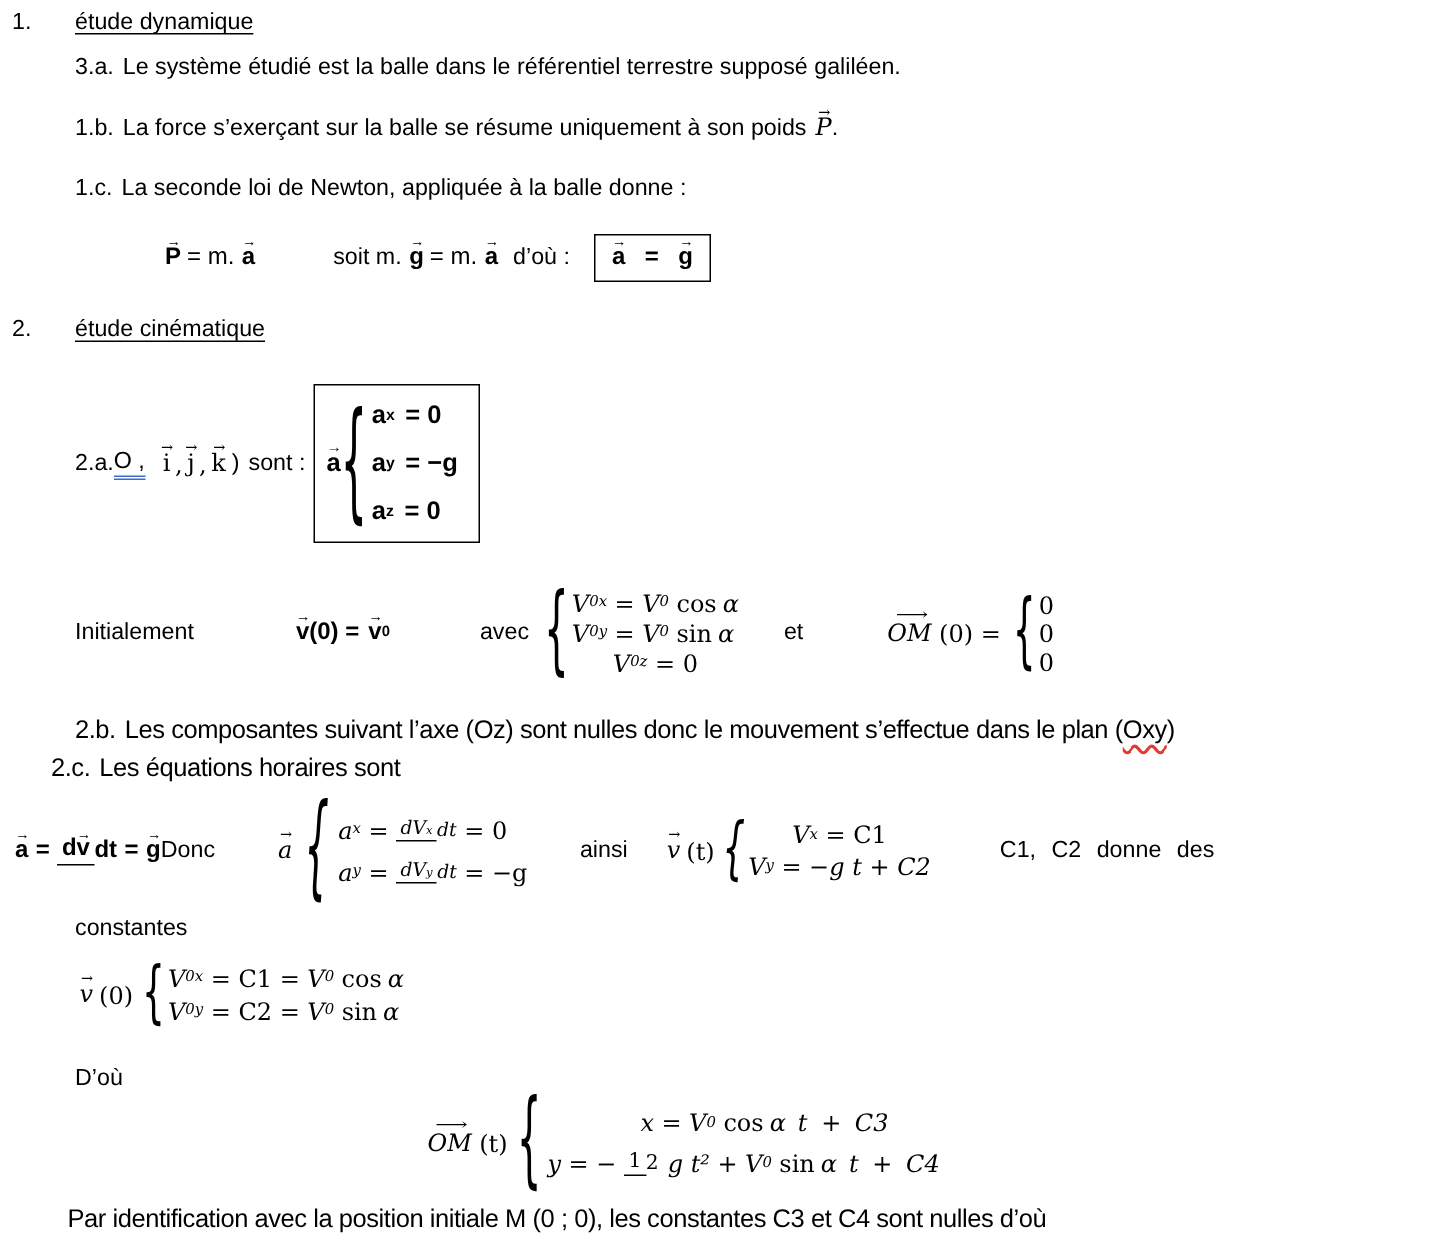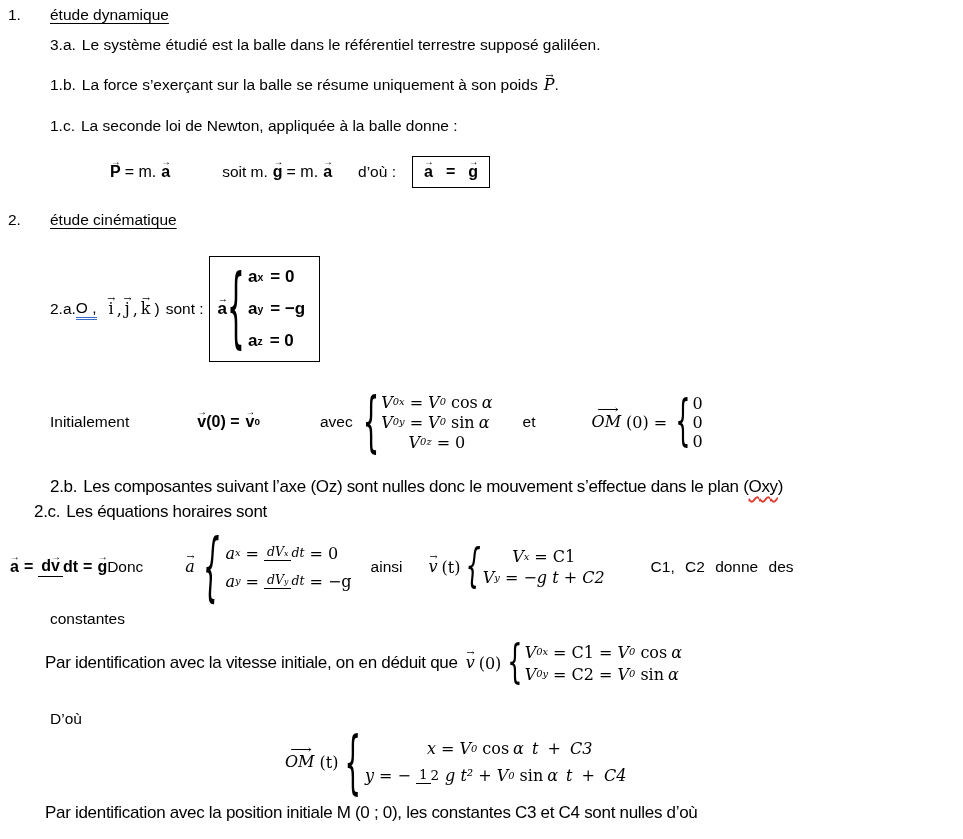--- a/index.html
+++ b/index.html
@@ -62,21 +62,21 @@
 </div>
 
 <div class="abs row" style="left:110px;top:152px;height:40px">
   <span class="vec bsans m16"><span>P</span></span>
   <span class="m16" style="margin-left:4px">= m.</span>
   <span class="vec bsans m16" style="margin-left:5px"><span>a</span></span>
   <span style="margin-left:52px">soit m.</span>
   <span class="vec bsans m16" style="margin-left:5px"><span>g</span></span>
   <span class="m16" style="margin-left:4px">= m.</span>
   <span class="vec bsans m16" style="margin-left:5px"><span>a</span></span>
-  <span style="margin-left:26px">d’où :</span>
+  <span style="margin-left:10px">d’où :</span>
   <span class="box row" style="margin-left:16px;padding:6px 11px;gap:13px">
     <span class="vec bsans m16"><span>a</span></span>
     <span class="bsans m16">=</span>
     <span class="vec bsans m16"><span>g</span></span>
   </span>
 </div>
 
 <div class="abs rowb" style="left:8px;top:211px">
   <span class="num">2.</span>
   <span class="u">étude cinématique</span>
@@ -220,21 +220,21 @@
                 <span>dV</span>
                 <span class="sb">y</span>
               </span>
             <span>dt</span>
           </span>
           <span class="mup sp">= −g</span>
         </div>
       </div>
     </span>
   </span>
-  <span style="margin-left:14px">ainsi</span>
+  <span style="margin-left:30px">ainsi</span>
   <span class="row mser m16" style="margin-left:26px">
     <span class="vec"><span>v</span></span>
     <span class="mup" style="margin-left:4px">(t)</span>
     <span class="sys" style="margin-left:5px">
       <span class="br" style="--sy:1.9;--fs:24px">{</span>
       <div class="col" style="gap:2px;margin-left:2px">
         <div class="row" style="justify-content:center">
           <span>V</span>
             <span class="sb">x</span>
           <span class="mup" style="margin-left:5px">= C1</span>
@@ -246,21 +246,20 @@
         </div>
       </div>
     </span>
   </span>
   <span class="ws" style="margin-left:46px">C1, C2 donne des</span>
 </div>
 
 <div class="abs" style="left:50px;top:610px">constantes</div>
 
 <div class="abs row" style="left:45px;top:630px;height:66px">
-  <span class="narrow">Par identification avec la vitesse initiale, on en déduit que</span>
   <span class="row mser m16" style="margin-left:8px">
     <span class="vec"><span>v</span></span>
     <span class="mup" style="margin-left:4px">(0)</span>
   </span>
   <span class="sys" style="margin-left:6px">
     <span class="br" style="--sy:1.9;--fs:24px">{</span>
     <div class="col mser m16" style="gap:3px;margin-left:2px">
       <div class="row">
         <span>V</span>
           <span class="sb">0x</span>

